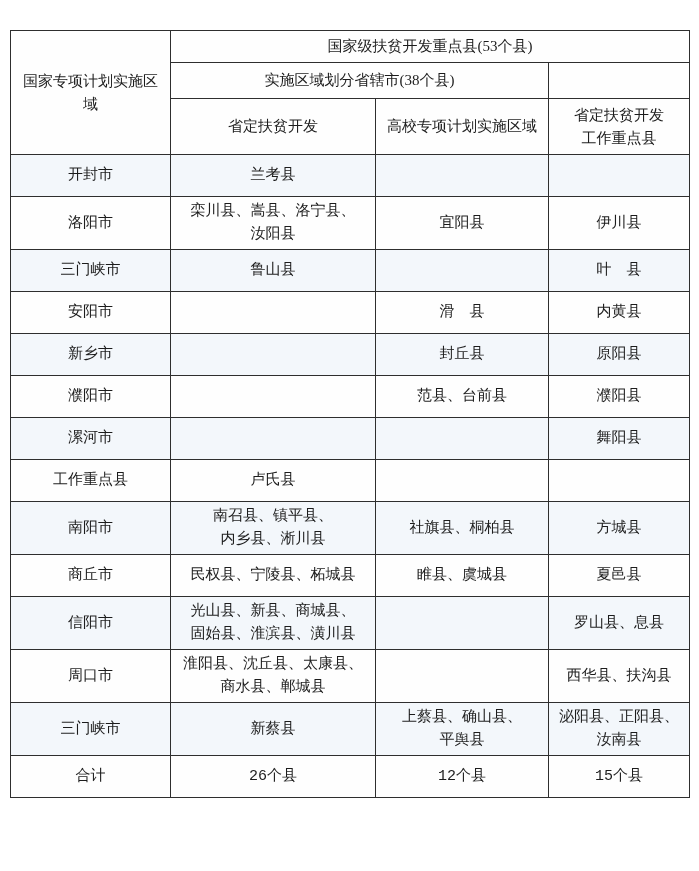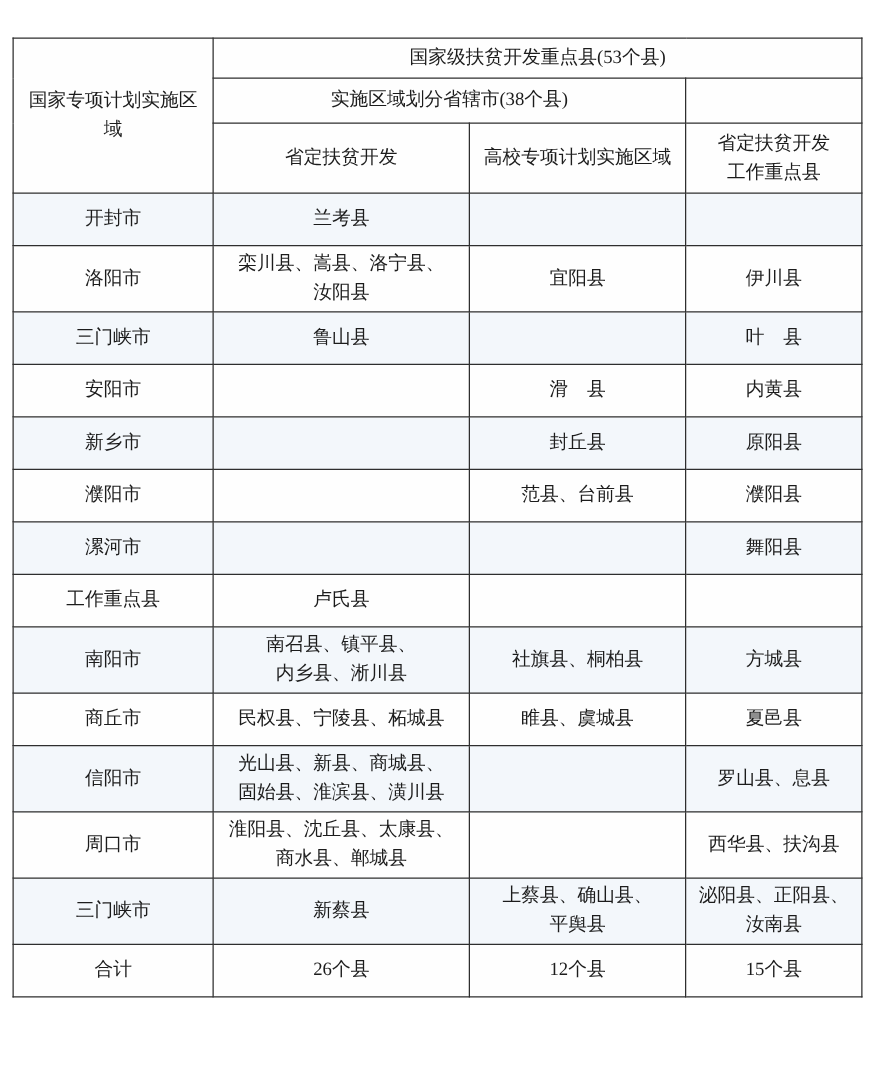--- a/index.html
+++ b/index.html
@@ -57,21 +57,21 @@
     font-weight: normal;
     line-height: 23px;
     color: #1c1c1c;
     padding: 3px 6px;
     white-space: pre-line;
     background: #fefefe;
   }
   .county-table thead tr.hrow-1 { height: 32px; }
   .county-table thead tr.hrow-2 { height: 36px; }
   .county-table thead tr.hrow-3 { height: 56px; }
-  .county-table tbody tr { height: 42px; }
+  .county-table tbody tr { height: 42px; font-family: Liberation Mono, monospace; }
   .county-table tbody tr:nth-child(odd) td { background: #f3f7fb; }
 </style>
 </head>
 <body>
 
 <div class="page">
 
 
   <table class="county-table">
     <colgroup>

